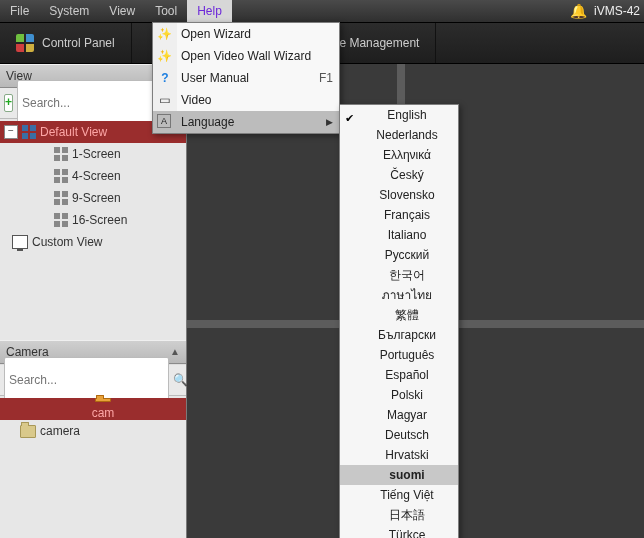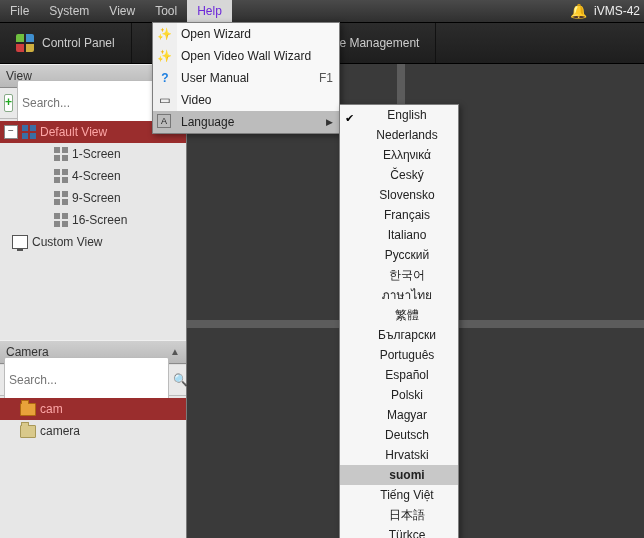--- a/index.html
+++ b/index.html
@@ -404,21 +404,21 @@
 
       <div class="panel-header">
         <span>Camera</span>
         <span class="chev">▲</span>
       </div>
       <div class="searchbar" style="border-top:1px solid #ddd;">
         <input type="text" placeholder="Search..." style="">
         <span class="mag">🔍</span>
       </div>
       <div class="tree" style="min-height:140px;">
-        <div class="tree-row l1 sel" style="padding-left:20px;">
+        <div class="tree-row l1 sel" style="padding-left:20px;flex-direction:column;">
           <span class="folder-icon sel"></span>
           <span class="tree-label">cam</span>
         </div>
         <div class="tree-row l1" style="padding-left:20px;">
           <span class="folder-icon"></span>
           <span class="tree-label">camera</span>
         </div>
       </div>
 
     </div>

